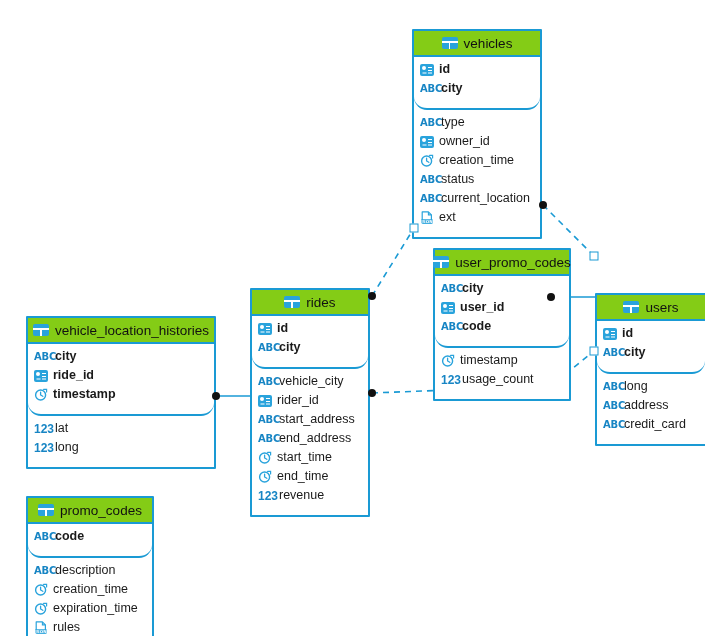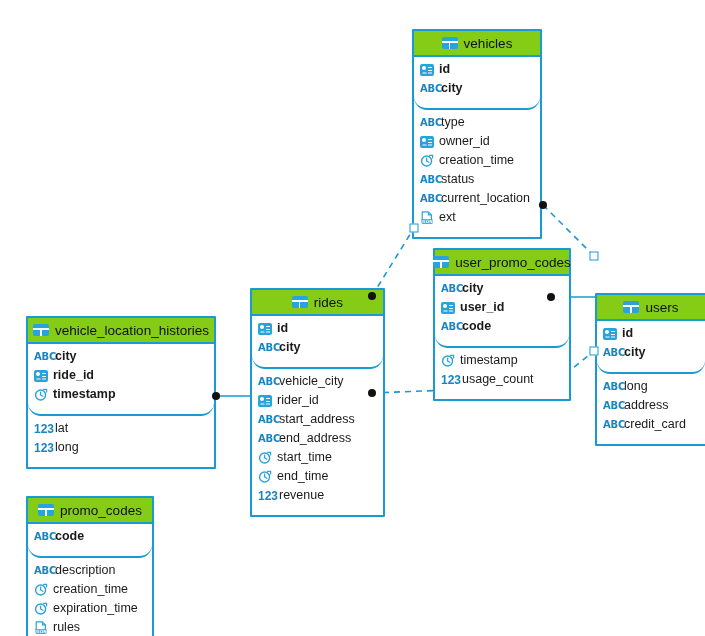--- a/index.html
+++ b/index.html
@@ -291,21 +291,21 @@
         <div class="field">
           <span class="ico ico-abc">ABC</span>
           <span class="fname">address</span>
         </div>
         <div class="field">
           <span class="ico ico-abc">ABC</span>
           <span class="fname">credit_card</span>
         </div>
       </div>
     </div>
-    <div class="entity" style="left: 250px; top: 288px; width: 135px;">
+    <div class="entity" style="left: 250px; top: 288px; width: 120px;">
       <div class="entity-header">
         <span class="ico ico-table"></span>
         <span class="title">rides</span>
       </div>
       <div class="field-group keys">
         <div class="field key">
           <span class="ico ico-id"></span>
           <span class="fname">id</span>
         </div>
         <div class="field key">

